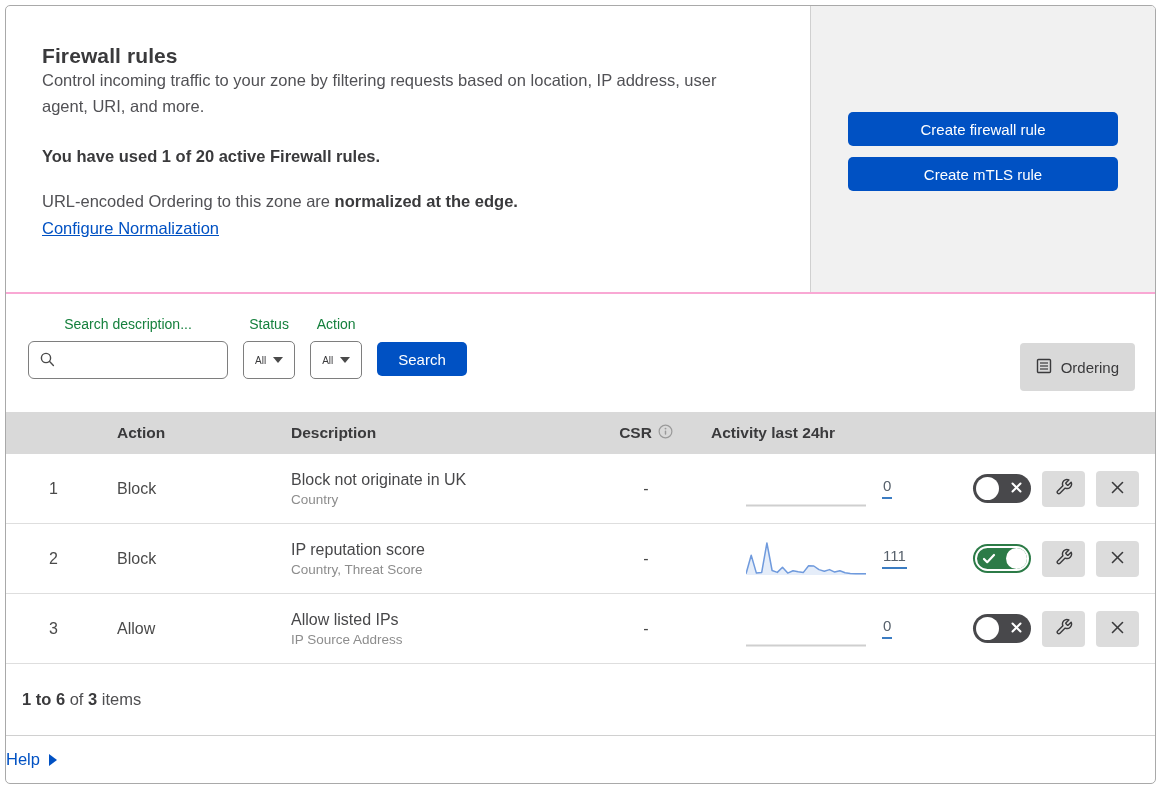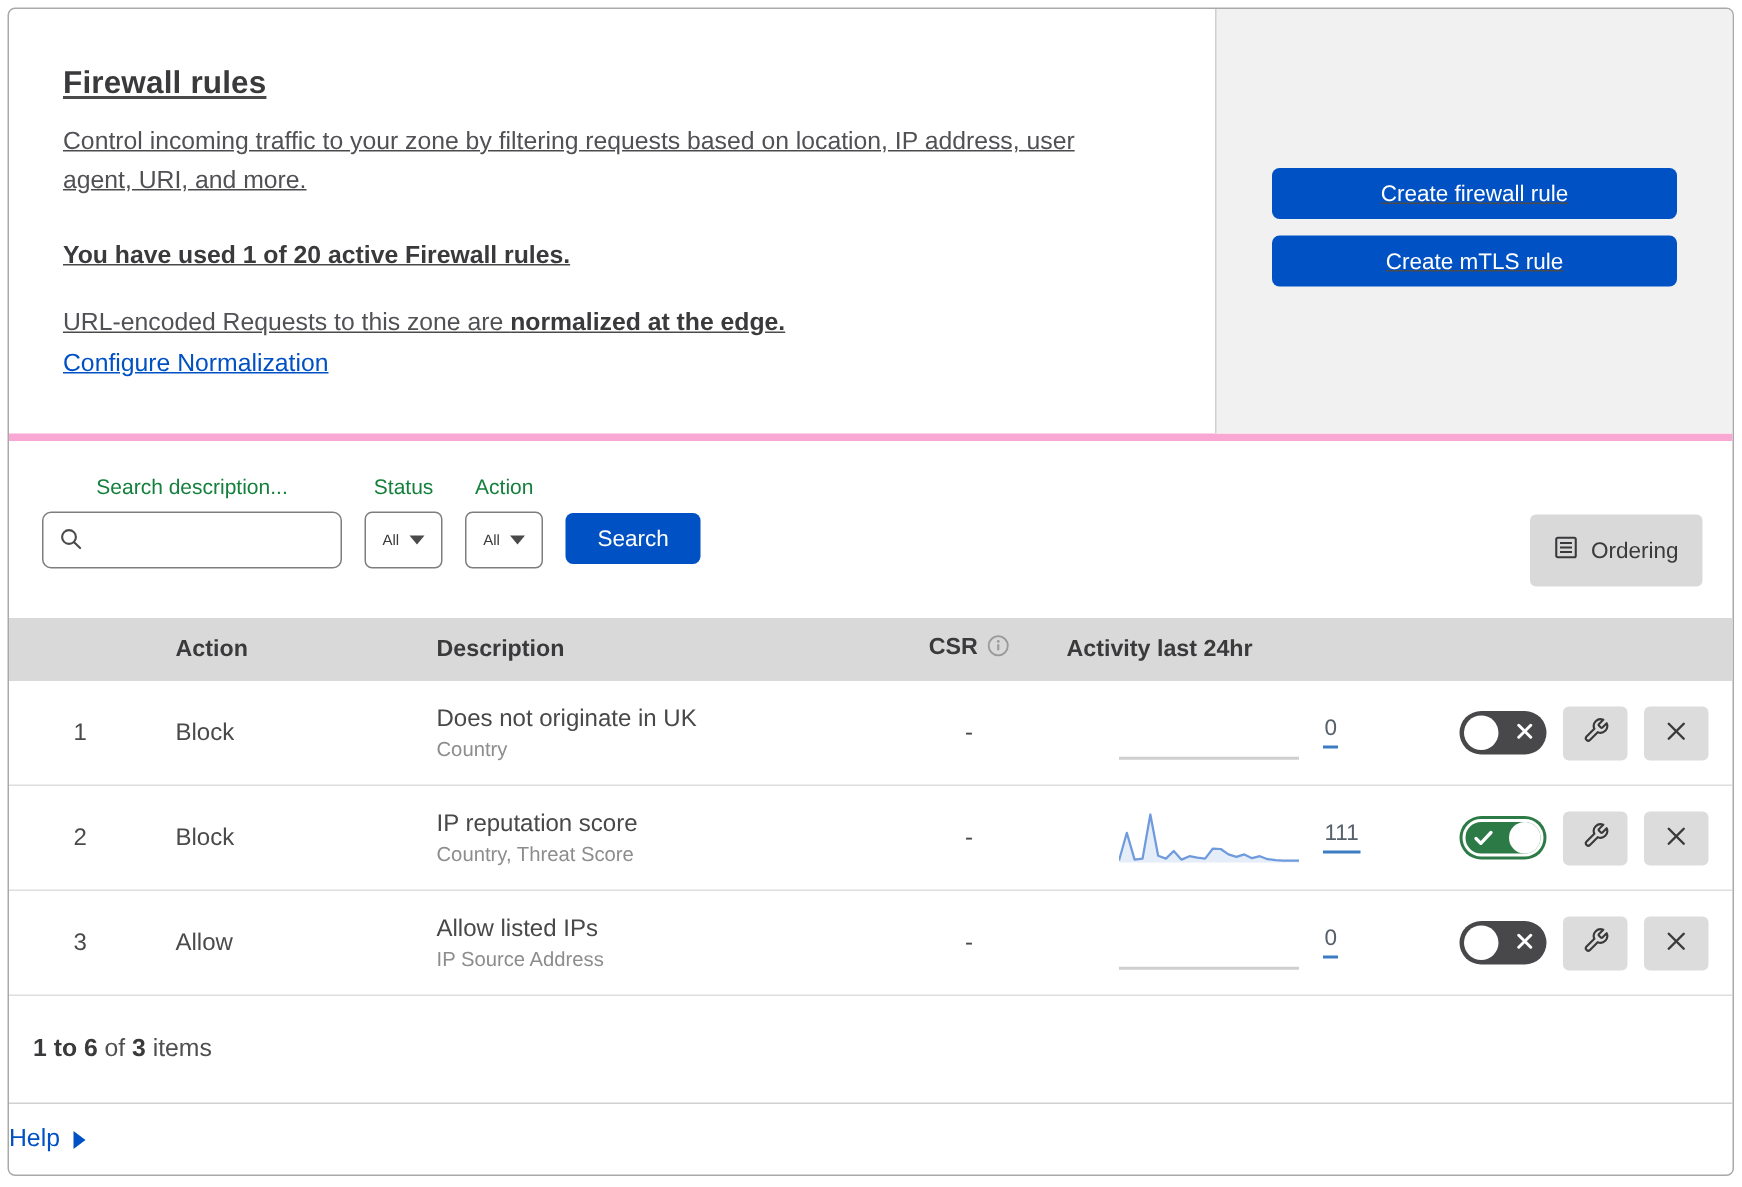--- a/index.html
+++ b/index.html
@@ -4,24 +4,24 @@
 <style>
   * { margin:0; padding:0; box-sizing:border-box; }
   html,body { background:#fff; font-family:"Liberation Sans", sans-serif; }
   .container {
     width:1151px; margin:5px auto; background:#fff;
     border:1px solid #a9a9a9; border-radius:5px; overflow:hidden;
     color:#4a4a4a;
   }
 
   
-  .top { display:flex; height:288px; border-bottom:5px solid #f9a8d4;text-decoration:underline; }
+  .top { display:flex; height:288px; border-bottom:2px solid #f9a8d4; }
   .top-left { flex:1; padding:38px 40px 0 36px; }
   .page-title { font-size:21px; font-weight:700; color:#3a3a3c; letter-spacing:.1px; }
-  .page-desc { margin-top:14px; font-size:16.5px; line-height:1.55; color:#515155; max-width:720px; }
+  .page-desc { font-size:16.5px; line-height:1.55; color:#515155; max-width:720px; }
   .usage-notice { margin-top:28px; font-size:16.5px; font-weight:700; color:#3a3a3c; }
   .norm-line { margin-top:26px; font-size:16.5px; color:#515155; }
   .norm-line b { color:#3a3a3c; }
   .norm-link { display:inline-block; margin-top:8px; font-size:16.5px; color:#0051c3; text-decoration:underline; cursor:pointer; }
   .top-right {
     width:345px; background:#f1f1f1; border-left:1px solid #d0d0d0;
     display:flex; flex-direction:column; align-items:center; padding-top:106px; gap:11px;
   }
   .btn-primary {
     width:270px; height:34px; background:#0051c3; color:#fff; border:none;
@@ -98,21 +98,21 @@
 </head>
 <body>
 
 <div class="container">
 
   <div class="top">
     <div class="top-left">
       <div class="page-title">Firewall rules</div>
       <div class="page-desc">Control incoming traffic to your zone by filtering requests based on location, IP address, user agent, URI, and more.</div>
       <div class="usage-notice">You have used 1 of 20 active Firewall rules.</div>
-      <div class="norm-line"><span>URL-encoded Requests to this zone are </span><b>normalized at the edge.</b></div>
+      <div class="norm-line"><span>URL-encoded Ordering to this zone are </span><b>normalized at the edge.</b></div>
       <a class="norm-link">Configure Normalization</a>
     </div>
     <div class="top-right">
       <button class="btn-primary">Create firewall rule</button>
       <button class="btn-primary">Create mTLS rule</button>
     </div>
   </div>
 
   <div class="filterbar">
     <div class="fgroup">
@@ -170,21 +170,21 @@
       </span>
     </div>
     <div class="c-activity">Activity last 24hr</div>
     <div class="c-controls"></div>
   </div>
 
   <div class="trow">
     <div class="c-num">1</div>
     <div class="c-action">Block</div>
     <div class="c-desc">
-      <div class="desc-main">Does not originate in UK</div>
+      <div class="desc-main">Block not originate in UK</div>
       <div class="desc-sub">Country</div>
     </div>
     <div class="c-csr">-</div>
     <div class="c-activity">
       <span class="spark">
           <svg width="120" height="38" viewBox="0 0 120 38">
             <line x1="0" y1="35.5" x2="120" y2="35.5" stroke="#cfcfcf" stroke-width="2"></line>
           </svg>
         </span>
       <a class="count-link">0</a>

